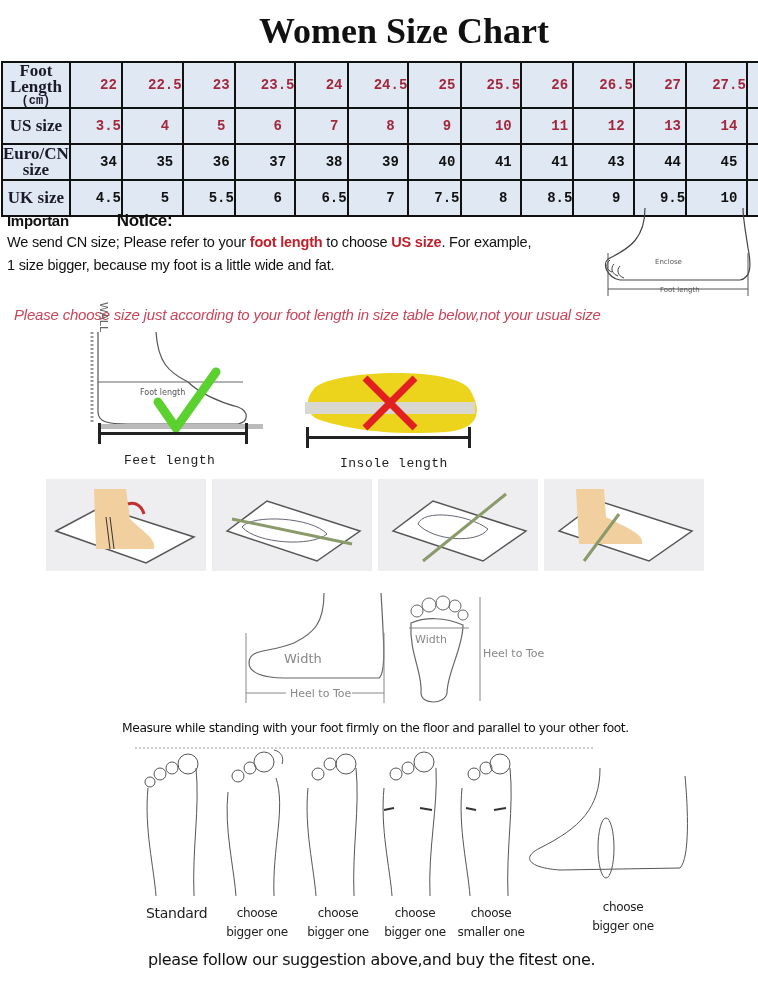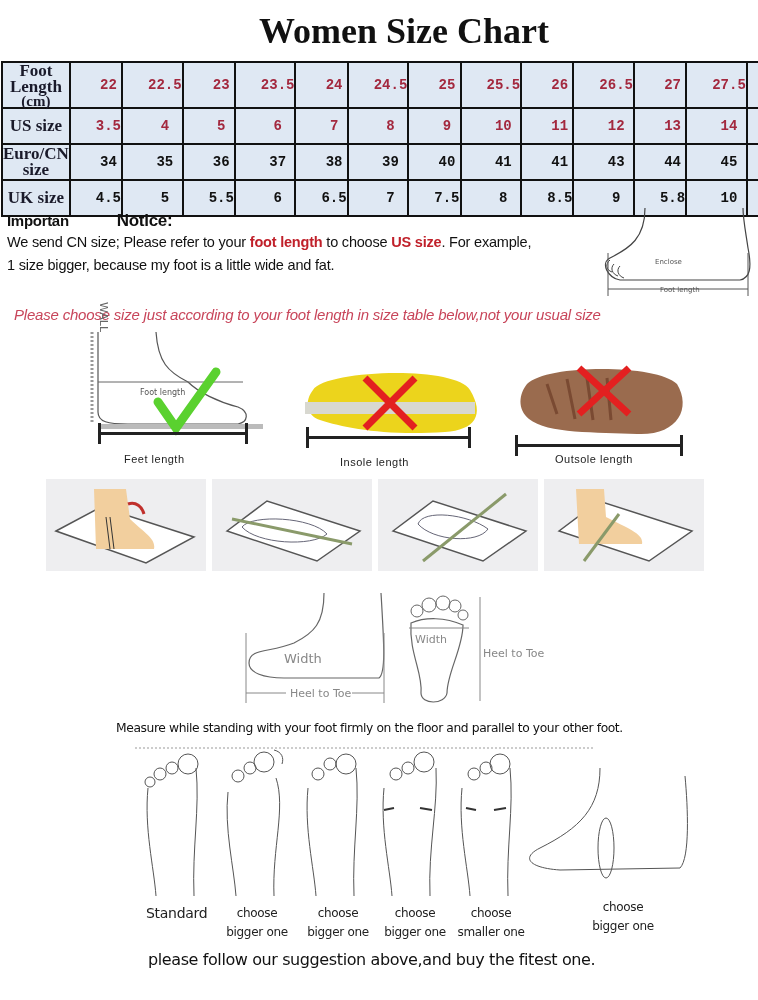--- a/index.html
+++ b/index.html
@@ -1,39 +1,39 @@
 <!DOCTYPE html>
 <html><head>
 <meta charset="utf-8">
 <style>
   html,body{margin:0;padding:0;background:#fff;}
   body{width:758px;height:1000px;position:relative;overflow:hidden;font-family:"Liberation Sans",sans-serif;color:#111;}
   .title{position:absolute;left:0;top:10px;width:758px;text-align:center;font-family:"Liberation Serif",serif;font-weight:bold;font-size:36px;color:#111;padding-left:50px;box-sizing:border-box;}
   table.size{position:absolute;left:1px;top:61px;border-collapse:collapse;}
   table.size td{border:2px solid #111;background:#dfe8f3;height:34px;text-align:center;font-family:"Liberation Mono",monospace;font-weight:bold;font-size:14px;padding:0;}
   table.size td.hdr{width:114px;font-family:"Liberation Serif",serif;font-size:17px;color:#1a1a2a;line-height:16px;}
-  table.size td.hdr .sub{display:block;font-size:15px;line-height:12px;}
+  table.size td.hdr .sub{display:block;font-size:12px;line-height:12px;font-family:Liberation Mono, monospace;}
   table.size td.val{width:47px;padding-left:25px;}
   table.size tr.red td.val{color:#a3283e;}
   .notice{position:absolute;left:7px;top:211px;width:600px;font-family:"Liberation Sans",sans-serif;}
   .notice .head{font-weight:bold;font-size:15px;letter-spacing:-0.3px;}
   .notice .head .big{font-size:17px;padding-left:48px;}
   .notice p{margin:0;font-size:14.5px;line-height:22.5px;letter-spacing:-0.2px;}
   .notice .hl{color:#c0202a;font-weight:bold;}
   .pink{position:absolute;left:14px;top:306px;font-size:15px;color:#c8455a;letter-spacing:-0.2px;font-style:italic;}
   .meas-row{position:absolute;top:332px;left:0;width:758px;height:140px;}
   .meas{position:absolute;}
   .meas .bar{position:absolute;height:3px;background:#222;}
   .meas .bar:before,.meas .bar:after{content:"";position:absolute;top:-9px;width:3px;height:21px;background:#222;}
   .meas .bar:before{left:0}.meas .bar:after{right:0}
-  .meas .lbl{position:absolute;font-family:Liberation Sans, sans-serif;font-size:11px;letter-spacing:0.5px;color:#222;white-space:nowrap;}
+  .meas .lbl{position:absolute;font-family:Liberation Mono, monospace;font-size:13px;letter-spacing:0.5px;color:#222;white-space:nowrap;}
   .steps{position:absolute;top:479px;left:46px;}
   .step{position:absolute;top:0;width:160px;height:92px;background:#eeeef0;}
   .foot-row{position:absolute;left:0;top:585px;width:758px;height:130px;}
-  .measure-line{position:absolute;left:116px;top:721px;font-family:"DejaVu Sans",sans-serif;font-size:12.3px;letter-spacing:-0.4px;color:#111;}
+  .measure-line{position:absolute;left:122px;top:721px;font-family:"DejaVu Sans",sans-serif;font-size:12.3px;letter-spacing:-0.4px;color:#111;}
   .types{position:absolute;left:0;top:740px;width:758px;height:200px;}
   .tlbl{position:absolute;font-family:"DejaVu Sans",sans-serif;font-size:12px;color:#222;text-align:center;line-height:19px;letter-spacing:-0.3px;}
   .tlbl.std{font-size:14px;}
   .follow{position:absolute;left:148px;top:950px;font-family:"DejaVu Sans",sans-serif;font-size:16px;letter-spacing:-0.4px;color:#111;}
   svg{position:absolute;overflow:visible;}
 </style>
 </head>
 <body>
 
 <div class="title">Women Size Chart</div>
@@ -93,21 +93,21 @@
         <td class="val">4.5</td>
         <td class="val">5</td>
         <td class="val">5.5</td>
         <td class="val">6</td>
         <td class="val">6.5</td>
         <td class="val">7</td>
         <td class="val">7.5</td>
         <td class="val">8</td>
         <td class="val">8.5</td>
         <td class="val">9</td>
-        <td class="val">5.8</td>
+        <td class="val">9.5</td>
         <td class="val">10</td>
         <td class="val">10.5</td>
       </tr>
     </tbody>
 </table>
 
 <div class="notice">
   <div class="head">
     <span>Importan</span><span class="big">Notice:</span>
   </div>
@@ -146,29 +146,20 @@
   <div class="meas" style="left:290px;top:0;width:200px;height:140px;">
     <svg style="left:15px;top:38px" width="180" height="70" viewBox="0 0 180 70">
       <path d="M8 20 C20 0,150 -5,165 20 C180 45,170 60,140 62 C80 66,40 58,15 50 C0 45,0 30,8 20Z" fill="#ecd41c"></path>
       <rect x="0" y="32" width="170" height="12" fill="#d8d8d0"></rect>
       <path d="M60 8 L110 58 M110 8 L60 58" stroke="#e32020" stroke-width="7"></path>
     </svg>
     <div class="bar" style="left:16px;top:104px;width:165px;"></div>
     <div class="lbl" style="left:50px;top:124px;">Insole length</div>
   </div>
 
-  <div class="meas" style="left:505px;top:0;width:200px;height:140px;">
-    <svg style="left:12px;top:32px" width="170" height="74" viewBox="0 0 170 74">
-      <path d="M10 20 C30 0,140 0,160 20 C175 45,160 72,120 70 C80 68,30 70,12 55 C0 45,2 30,10 20Z" fill="#9a6b4e"></path>
-      <path d="M30 20 L40 50 M50 15 L58 55 M70 14 L76 56 M90 14 L94 56" stroke="#7a4a32" stroke-width="3"></path>
-      <path d="M62 4 L112 50 M112 4 L62 50" stroke="#e32020" stroke-width="7"></path>
-    </svg>
-    <div class="bar" style="left:10px;top:112px;width:168px;"></div>
-    <div class="lbl" style="left:50px;top:121px;">Outsole length</div>
-  </div>
 </div>
 
 <div class="steps">
   <div class="step" style="left:0;">
     <svg width="160" height="92" viewBox="0 0 160 92" style="left:0;top:0">
         <path d="M10 52 L55 28 L148 58 L100 84Z" fill="#fff" stroke="#555" stroke-width="1.5"></path>
         <path d="M48 10 L80 10 L84 40 C100 55,110 60,108 70 L50 70Z" fill="#f2cf9e"></path>
         <path d="M60 38 L64 70 M64 38 L68 70" stroke="#333"></path>
         <path d="M82 25 C90 22,96 28,98 35" stroke="#c0302c" stroke-width="3" fill="none"></path>
       </svg>

